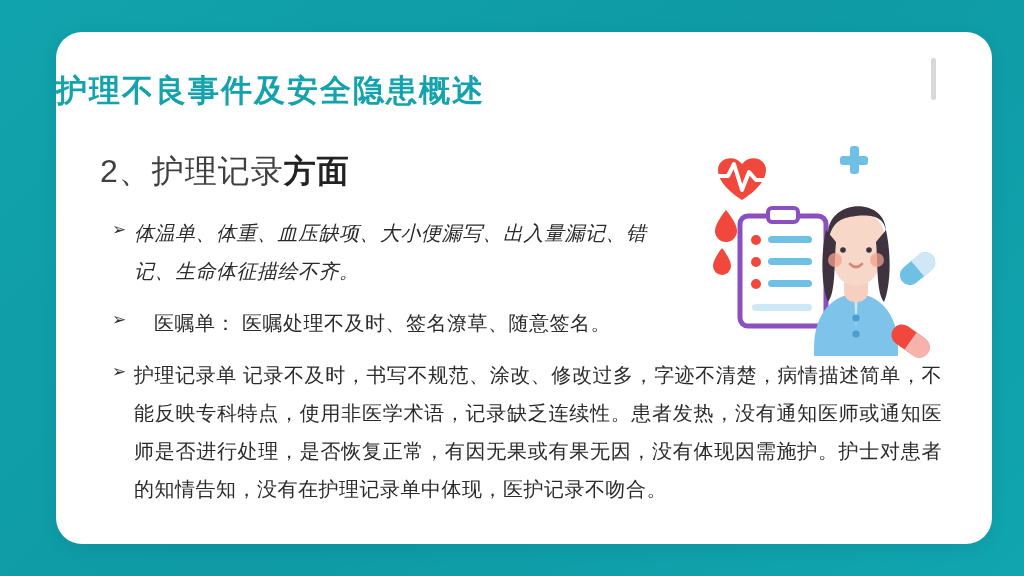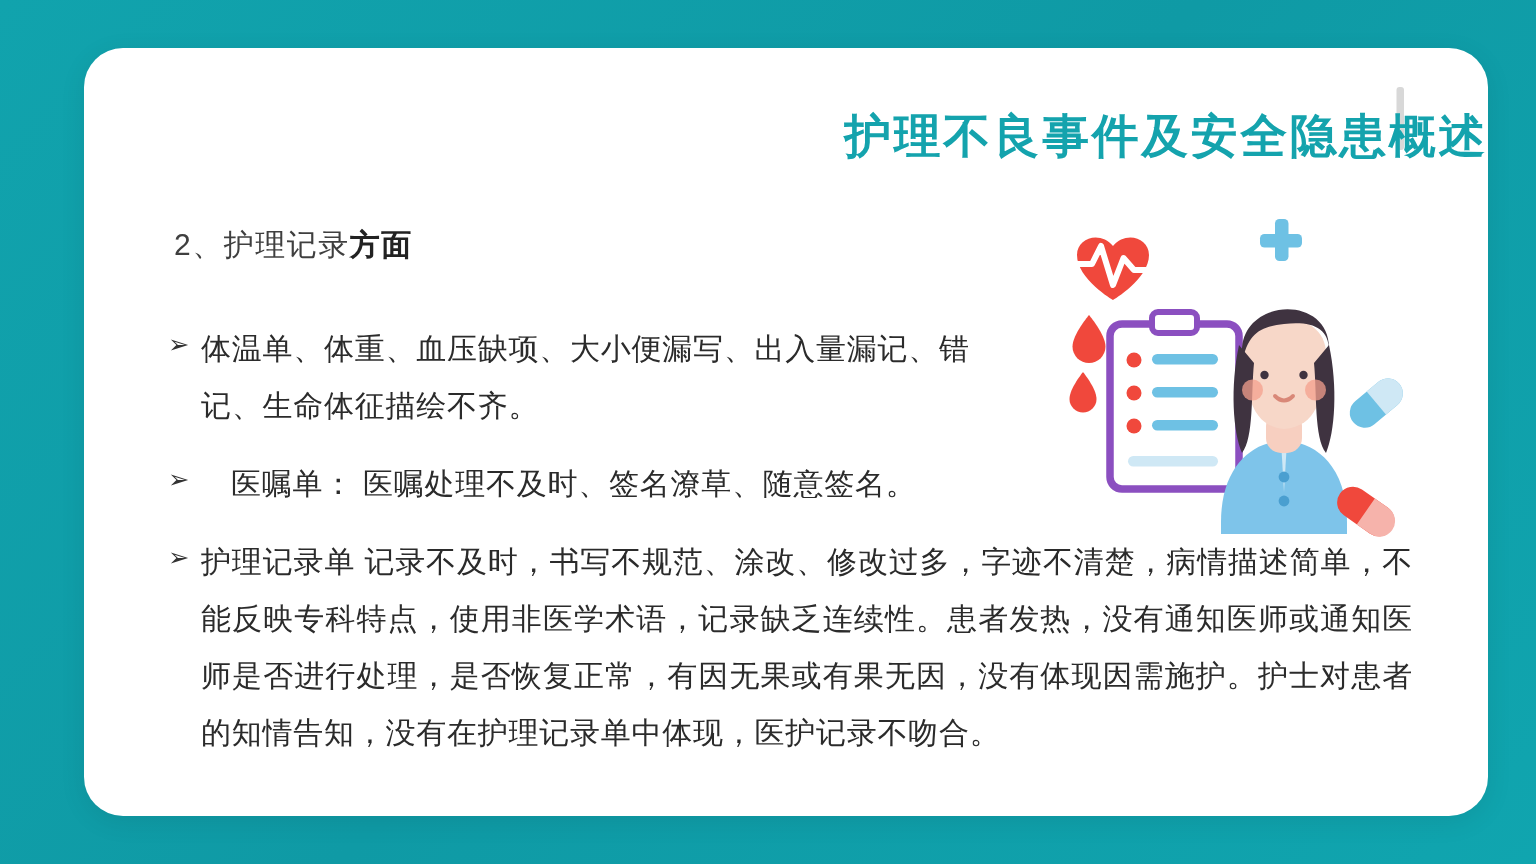--- a/index.html
+++ b/index.html
@@ -35,32 +35,32 @@
     background: #ffffff;
     border-radius: 26px;
     box-shadow: 0 4px 18px rgba(0,0,0,0.08);
     overflow: hidden;
   }
   .title {
     position: absolute;
     top: 38px;
     left: 0;
     width: 936px;
-    text-align: right;
+    text-align: left;
     font-size: 31px;
     font-weight: bold;
     color: #14a3ad;
     letter-spacing: 2px;
     white-space: nowrap;
   }
   .subtitle {
     position: absolute;
     top: 118px;
-    left: 60px;
-    font-size: 20px;
+    left: 44px;
+    font-size: 32px;
     color: #3f3f3f;
     letter-spacing: 1px;
   }
   .subtitle .strong {
     font-weight: bold;
     color: #222;
   }
   .bullets {
     position: absolute;
     top: 182px;
@@ -80,21 +80,21 @@
     line-height: 31px;
     width: 22px;
   }
   .bullet .text {
     font-size: 20px;
     line-height: 38px;
     color: #2b2b2b;
     letter-spacing: 0.5px;
     text-indent: 0;
   }
-  .bullet.b1 .text { width: 520px; }
+  .bullet.b1 .text { width: 520px; font-style: italic; }
   .bullet.b2 { margin-top: 2px; }
   .bullet.b2 .text { width: 540px; margin-left: 20px; }
   .bullet.b3 { margin-top: 10px; }
   .bullet.b3 .text { width: 808px; text-align: justify; }
   .illus {
     position: absolute;
     right: 48px;
     top: 110px;
     width: 240px;
     height: 250px;

